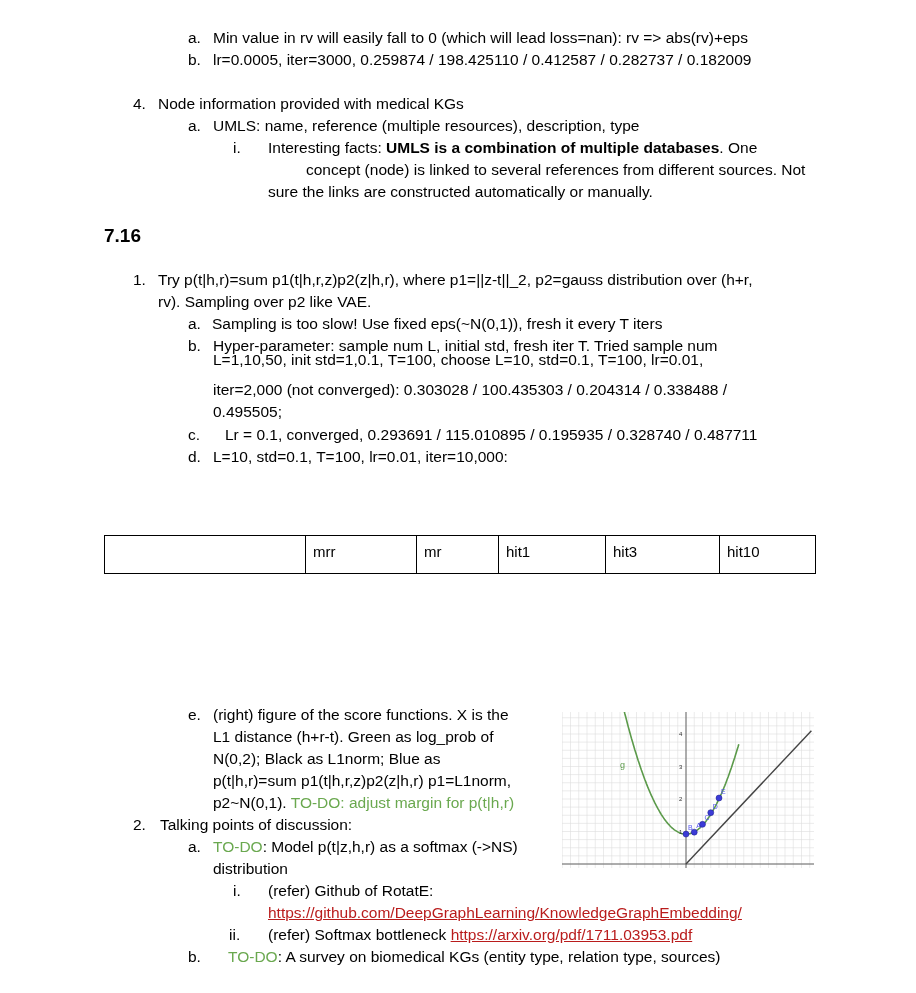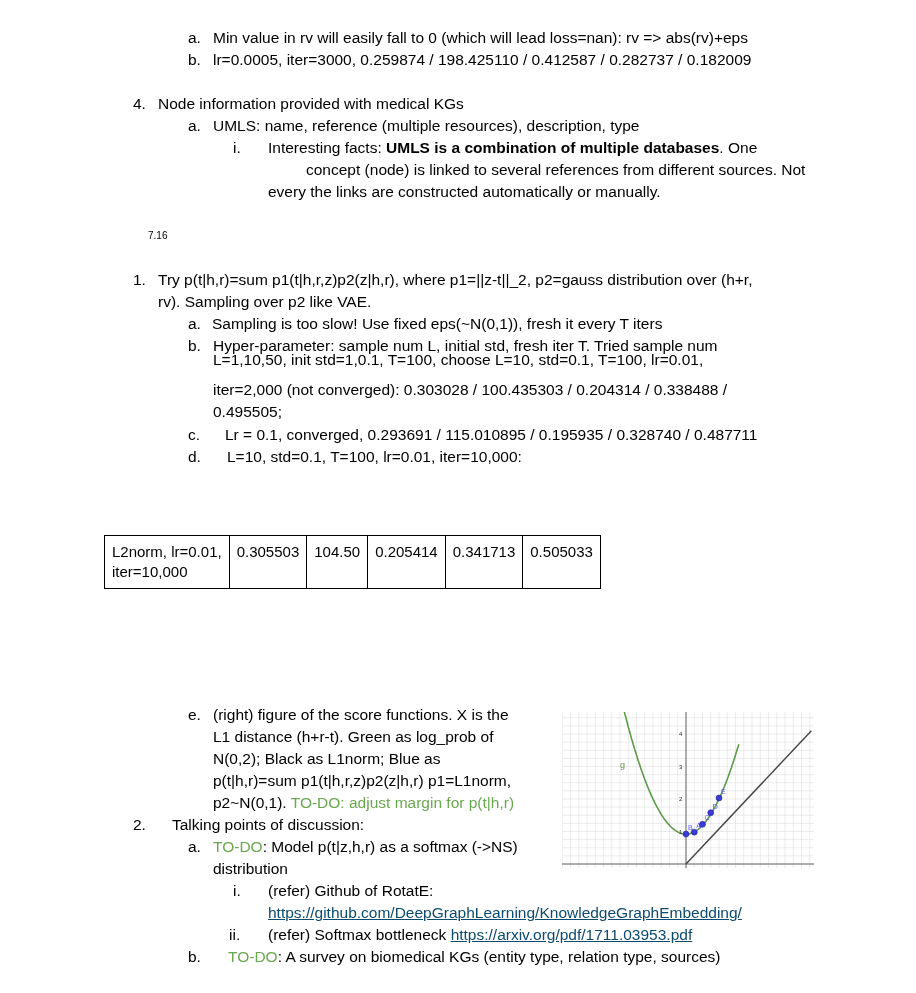--- a/index.html
+++ b/index.html
@@ -2,22 +2,22 @@
 <html><head>
 <meta charset="utf-8">
 <style>
   html, body { margin:0; padding:0; background:#ffffff; }
   body { width:916px; height:993px; position:relative; overflow:hidden;
          font-family:"Liberation Sans", sans-serif; font-size:15.5px; color:#000; }
   .ln { position:absolute; white-space:nowrap; line-height:22px; }
   .mk { position:absolute; white-space:nowrap; line-height:22px; }
   .bold { font-weight:bold; }
   .green { color:#6aa84f; }
-  .link { color:#0c4a6e; text-decoration:underline; }
-  .heading { font-weight:normal; font-size:10px;margin-left:44px; }
+  .link { color:#b91c1c; text-decoration:underline; }
+  .heading { font-weight:bold; font-size:19px; }
   table.res { position:absolute; left:104px; top:535px; border-collapse:collapse;
               font-size:15px; }
   table.res td { border:1.5px solid #000; vertical-align:top; padding:6px 7px;
                  line-height:20px; height:40px; box-sizing:border-box; }
   table.res tr:first-child td { height:38px; }
   table.res tr:nth-child(2) td { height:55px; }
   table.res tr:nth-child(3) td { height:54px; }
   .fig { position:absolute; left:562px; top:712px; width:252px; height:156px; }
 </style>
 </head>
@@ -28,61 +28,61 @@
 <span class="mk" style="left:188px;top:49px;">b.</span>
 <span class="ln" style="left:213px;top:49px;">lr=0.0005, iter=3000, 0.259874 / 198.425110 / 0.412587 / 0.282737 / 0.182009</span>
 
 <span class="mk" style="left:133px;top:93px;">4.</span>
 <span class="ln" style="left:158px;top:93px;">Node information provided with medical KGs</span>
 <span class="mk" style="left:188px;top:115px;">a.</span>
 <span class="ln" style="left:213px;top:115px;">UMLS: name, reference (multiple resources), description, type</span>
 <span class="mk" style="left:233px;top:137px;">i.</span>
 <span class="ln" style="left:268px;top:137px;"><span>Interesting facts: </span><span class="bold">UMLS is a combination of multiple databases</span><span>. One</span></span>
 <span class="ln" style="left:268px;top:159px;margin-left:38px;">concept (node) is linked to several references from different sources. Not</span>
-<span class="ln" style="left:268px;top:181px;">every the links are constructed automatically or manually.</span>
+<span class="ln" style="left:268px;top:181px;">sure the links are constructed automatically or manually.</span>
 
 <span class="ln heading" style="left:104px;top:225px;">7.16</span>
 
 <span class="mk" style="left:133px;top:269px;">1.</span>
 <span class="ln" style="left:158px;top:269px;">Try p(t|h,r)=sum p1(t|h,r,z)p2(z|h,r), where p1=||z-t||_2, p2=gauss distribution over (h+r,</span>
 <span class="ln" style="left:158px;top:291px;">rv). Sampling over p2 like VAE.</span>
 <span class="mk" style="left:188px;top:313px;">a.</span>
 <span class="ln" style="left:212px;top:313px;">Sampling is too slow! Use fixed eps(~N(0,1)), fresh it every T iters</span>
 <span class="mk" style="left:188px;top:335px;">b.</span>
 <span class="ln" style="left:213px;top:335px;">Hyper-parameter: sample num L, initial std, fresh iter T. Tried sample num</span>
 <span class="ln" style="left:213px;top:349px;">L=1,10,50, init std=1,0.1, T=100,   choose L=10, std=0.1, T=100, lr=0.01,</span>
 <span class="ln" style="left:213px;top:379px;text-align:right;">iter=2,000 (not converged): 0.303028 / 100.435303 / 0.204314 / 0.338488 /</span>
 <span class="ln" style="left:213px;top:401px;">0.495505;</span>
 <span class="mk" style="left:188px;top:424px;">c.</span>
 <span class="ln" style="left:225px;top:424px;">Lr = 0.1, converged, 0.293691 / 115.010895 / 0.195935 / 0.328740 / 0.487711</span>
 <span class="mk" style="left:188px;top:446px;">d.</span>
-<span class="ln" style="left:213px;top:446px;margin-left:14px;">L=10, std=0.1, T=100, lr=0.01, iter=10,000:</span>
+<span class="ln" style="left:213px;top:446px;">L=10, std=0.1, T=100, lr=0.01, iter=10,000:</span>
 
 <table class="res">
   <tbody>
-  <tr>
-    <td><span class="mlcell">L2norm, lr=0.01,<br>iter=10,000</span></td>
-    <td>0.305503</td>
-    <td>104.50</td>
-    <td>0.205414</td>
-    <td>0.341713</td>
-    <td>0.505033</td>
+      <tr>
+    <td style="width:201px"></td>
+    <td style="width:111px">mrr</td>
+    <td style="width:82px">mr</td>
+    <td style="width:107px">hit1</td>
+    <td style="width:114px">hit3</td>
+    <td style="width:96px">hit10</td>
   </tr>
 </tbody>
   </table>
 
 <span class="mk" style="left:188px;top:704px;">e.</span>
 <span class="ln" style="left:213px;top:704px;">(right) figure of the score functions. X is the</span>
 <span class="ln" style="left:213px;top:726px;">L1 distance (h+r-t). Green as log_prob of</span>
 <span class="ln" style="left:213px;top:748px;">N(0,2); Black as L1norm; Blue as</span>
 <span class="ln" style="left:213px;top:770px;">p(t|h,r)=sum p1(t|h,r,z)p2(z|h,r) p1=L1norm,</span>
 <span class="ln" style="left:213px;top:792px;"><span>p2~N(0,1). </span><span class="green">TO-DO: adjust margin for p(t|h,r)</span></span>
 
 <span class="mk" style="left:133px;top:814px;">2.</span>
-<span class="ln" style="left:172px;top:814px;">Talking points of discussion:</span>
+<span class="ln" style="left:160px;top:814px;">Talking points of discussion:</span>
 <span class="mk" style="left:188px;top:836px;">a.</span>
 <span class="ln" style="left:213px;top:836px;"><span class="green">TO-DO</span><span>: Model p(t|z,h,r) as a softmax (-&gt;NS)</span></span>
 <span class="ln" style="left:213px;top:858px;">distribution</span>
 <span class="mk" style="left:233px;top:880px;">i.</span>
 <span class="ln" style="left:268px;top:880px;">(refer) Github of RotatE:</span>
 <span class="ln link" style="left:268px;top:902px;">https://github.com/DeepGraphLearning/KnowledgeGraphEmbedding/</span>
 <span class="mk" style="left:229px;top:924px;">ii.</span>
 <span class="ln" style="left:268px;top:924px;"><span>(refer) Softmax bottleneck </span><span class="link">https://arxiv.org/pdf/1711.03953.pdf</span></span>
 <span class="mk" style="left:188px;top:946px;">b.</span>
 <span class="ln" style="left:228px;top:946px;"><span class="green">TO-DO</span><span>: A survey on biomedical KGs (entity type, relation type, sources)</span></span>

